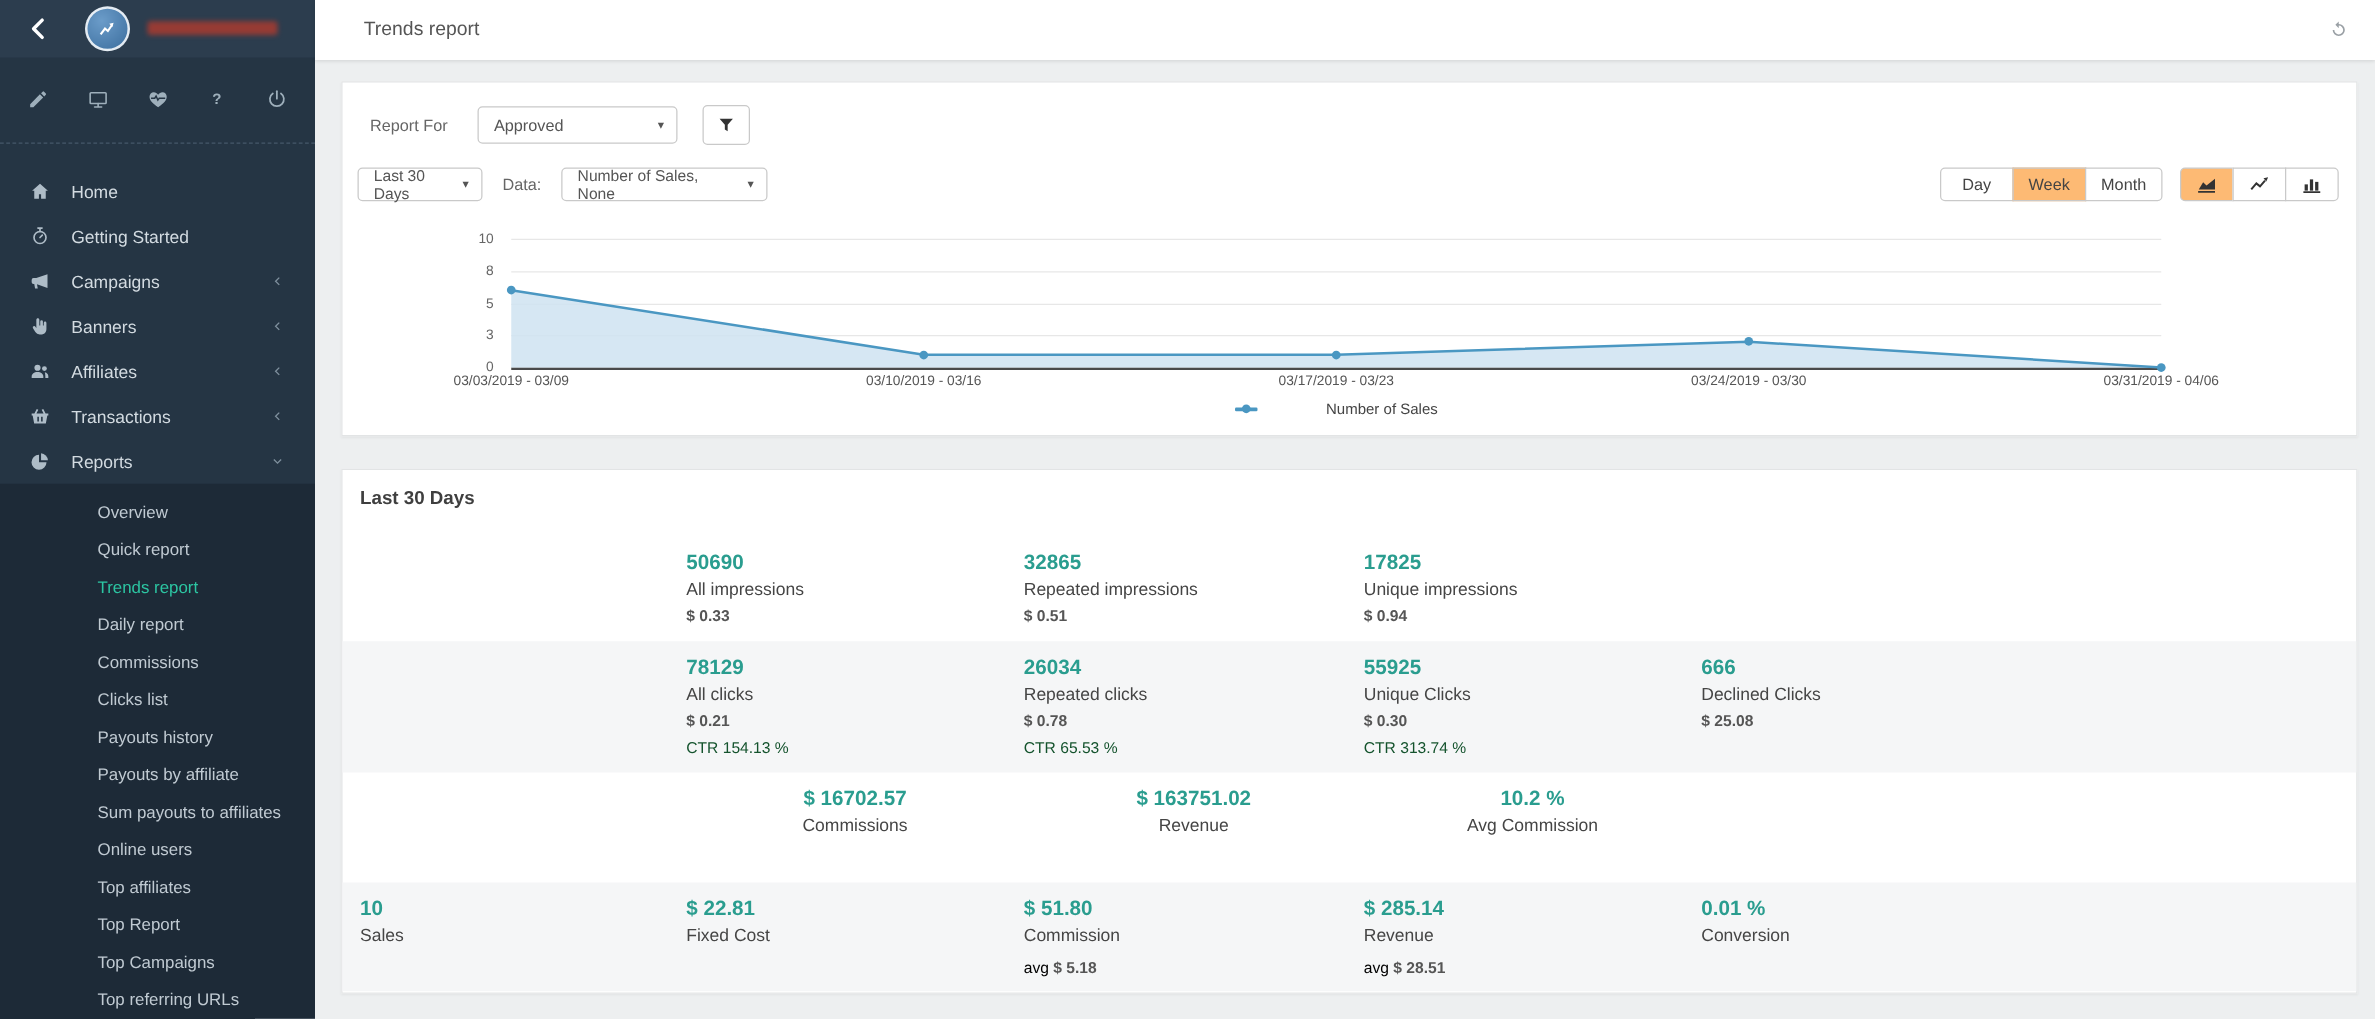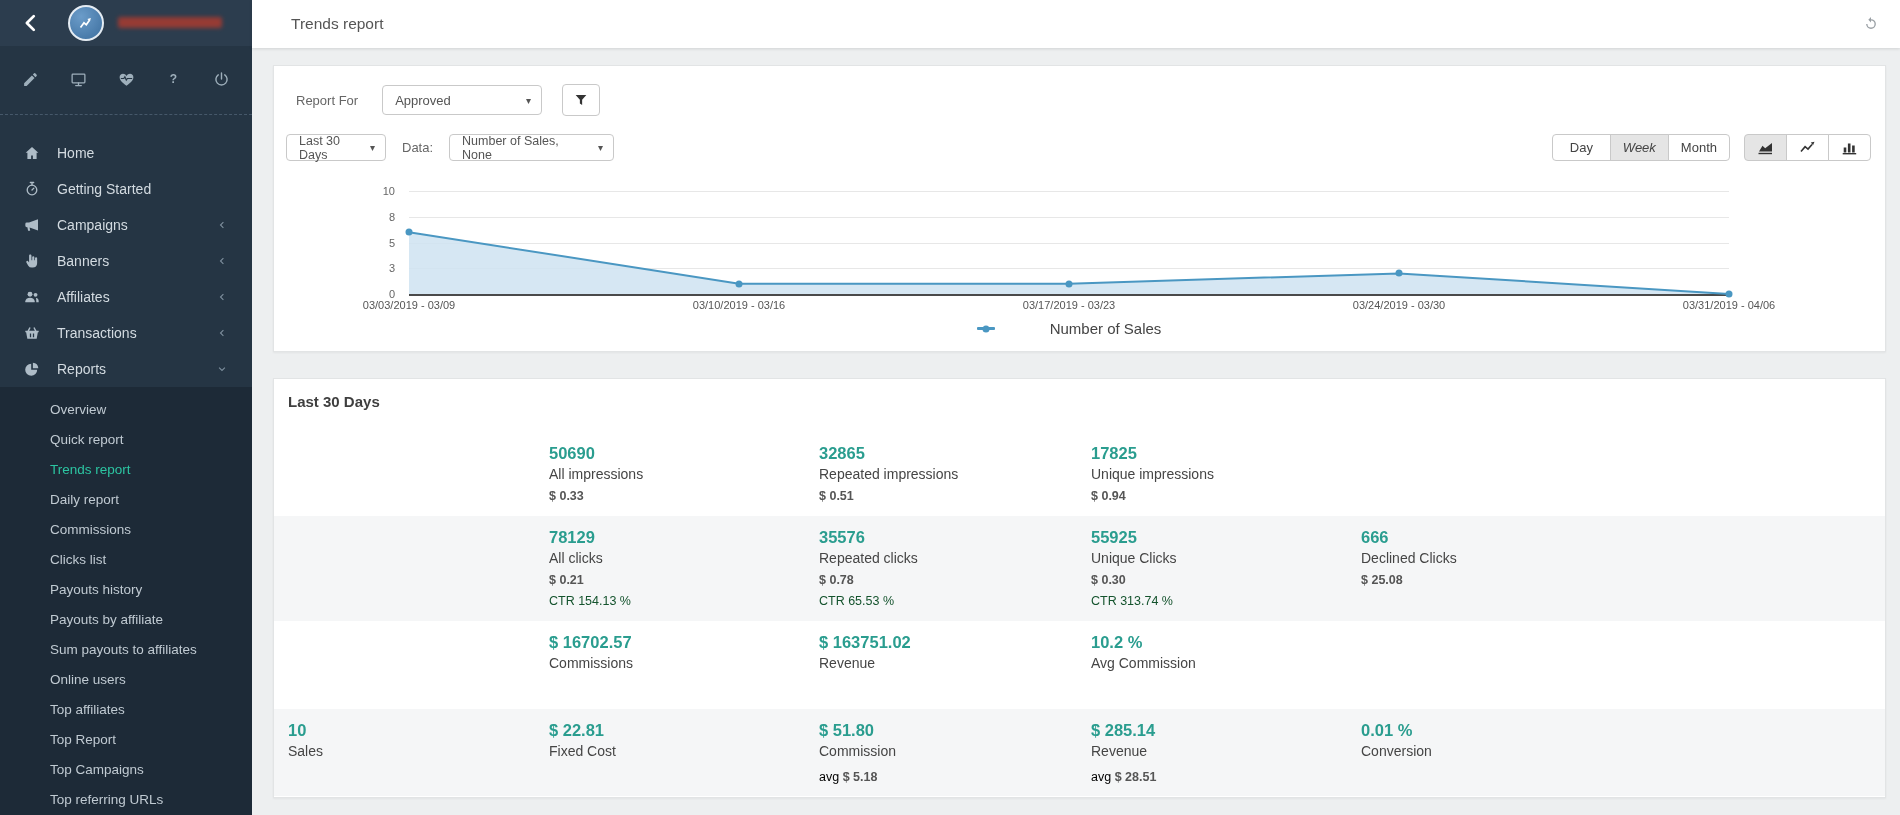--- a/index.html
+++ b/index.html
@@ -24,21 +24,21 @@
   .sb-icons { height:72px; display:flex; align-items:center; justify-content:space-between;
           padding:0 22px; color:#9eafbb; border-bottom:1px dashed #46586a; }
   .sb-icons .tool { display:flex; cursor:pointer; }
   .sb-menu { padding-top:20px; }
   .sb-item { height:36px; display:flex; align-items:center; padding:0 24px 0 22px;
           color:#d3dbe1; font-size:14px; gap:16px; cursor:pointer; }
   .sb-item .mi { width:19px; display:flex; justify-content:center; color:#aebcc7; }
   .sb-item .ml { flex:1; }
   .sb-item .chev { color:#7e8f9d; display:flex; }
   .sb-submenu { flex:1; background:#1d2a37; padding-top:8px; }
-  .sb-subitem { height:30px; line-height:30px; padding-left:50px; font-size:13.5px;
+  .sb-subitem { height:30px; line-height:30px; padding-left:78px; font-size:13.5px;
           color:#c0cad2; cursor:pointer; white-space:nowrap; }
   .sb-subitem.active { color:#2cc5a2; }
 
   
   .main { flex:1; display:flex; flex-direction:column; height:100%; }
   header { height:48px; background:#fff; display:flex; align-items:center;
           justify-content:space-between; padding:0 20px 0 39px;
           box-shadow:0 1px 3px rgba(0,0,0,.12); position:relative; z-index:2; }
   .title { font-size:15.5px; color:#555; }
   .refresh { color:#9aa0a5; display:flex; cursor:pointer; }
@@ -61,49 +61,49 @@
   .frow2 { display:flex; align-items:center; justify-content:space-between; }
   .frow2 .left { display:flex; align-items:center; gap:16px; }
   .select.sm { height:27px; font-size:12.5px; }
   .frow2 .right { display:flex; align-items:center; gap:14px; }
   .seg { display:flex; }
   .seg-btn { height:27px; min-width:59px; border:1px solid #c9c9c9; background:#fff;
           font-size:13px; color:#444; font-family:inherit; cursor:pointer; padding:0 12px;
           margin-left:-1px; display:flex; align-items:center; justify-content:center; }
   .seg-btn:first-child { border-radius:4px 0 0 4px; margin-left:0; }
   .seg-btn:last-child { border-radius:0 4px 4px 0; }
-  .seg-btn.selected { background:#e5e5e5;font-style:italic; }
+  .seg-btn.selected { background:#fdba74; }
   .seg-btn.ct { min-width:43px; padding:0; color:#333; }
 
   .chart-wrap { margin:30px 142px 0 123px; }
   .plot { position:relative; height:103px; }
   .gridline { position:absolute; left:0; right:0; height:1px; background:#e7e7e7; }
   .gridline.baseline { background:#4a4a4a; height:2px; }
   .ytick { position:absolute; left:-14px; transform:translate(-100%,-50%);
           font-size:11px; color:#666; }
   .plot-svg { position:absolute; left:0; top:0; width:100%; height:100%; overflow:visible; }
   .dot { position:absolute; width:7px; height:7px; border-radius:50%; background:#4a97c2;
           transform:translate(-50%,-50%); }
   .xlabels { position:relative; height:16px; margin-top:5px; }
   .xlabel { position:absolute; transform:translateX(-50%); font-size:11px; color:#555;
           white-space:nowrap; }
   .legend { display:flex; align-items:center; justify-content:center; margin-top:5px; gap:7px; }
   .lg-marker { width:18px; height:3px; background:#4a97c2; position:relative; border-radius:1px; }
   .lg-marker::after { content:""; position:absolute; width:7px; height:7px; border-radius:50%;
           background:#4a97c2; left:50%; top:50%; transform:translate(-50%,-50%); }
-  .lg-text { font-size:15px; color:#444;padding-left:48px; }
+  .lg-text { font-size:12px; color:#444;padding-left:48px; }
 
   
   .stats-card { margin-top:26px; padding:14px 0 0; min-height:420px; }
   .stats-title { font-size:15px; font-weight:bold; color:#3f3f3f; padding-left:14px;
           margin-bottom:22px; }
   .stat-row { display:grid; grid-template-columns:261px 270px 272px 270px 1fr;
           padding:12px 0 12px 14px; }
   .stat-row.shaded { background:#f5f6f7; }
-  .stat-row:nth-child(3) { padding-bottom:32px; }
+  .stat-row:nth-child(3) { padding-bottom:32px;text-align:center; }
   .snum { font-size:16.5px; line-height:18px; font-weight:bold; color:#2a9d8f; margin-bottom:3px; }
   .slabel { font-size:14px; line-height:18px; color:#454545; margin-bottom:5px; }
   .smoney { font-size:12.5px; line-height:16px; font-weight:bold; color:#555; }
   .sctr { margin-top:5px; font-size:12.5px; line-height:16px; color:#14532d; }
   .savg { margin-top:10px; font-size:12.5px; }
   .avg-word { color:#000000; }
   .avg-val { font-weight:bold; color:#555; }
 </style>
 </head>
 <body>
@@ -396,21 +396,21 @@
             </div>
             <div class="stat-row shaded">
               <div class="stat-cell"></div>
               <div class="stat-cell">
                 <div class="snum">78129</div>
                 <div class="slabel">All clicks</div>
                 <div class="smoney">$ 0.21</div>
                 <div class="sctr">CTR 154.13 %</div>
               </div>
               <div class="stat-cell">
-                <div class="snum">35576</div>
+                <div class="snum">26034</div>
                 <div class="slabel">Repeated clicks</div>
                 <div class="smoney">$ 0.78</div>
                 <div class="sctr">CTR 65.53 %</div>
               </div>
               <div class="stat-cell">
                 <div class="snum">55925</div>
                 <div class="slabel">Unique Clicks</div>
                 <div class="smoney">$ 0.30</div>
                 <div class="sctr">CTR 313.74 %</div>
               </div>

